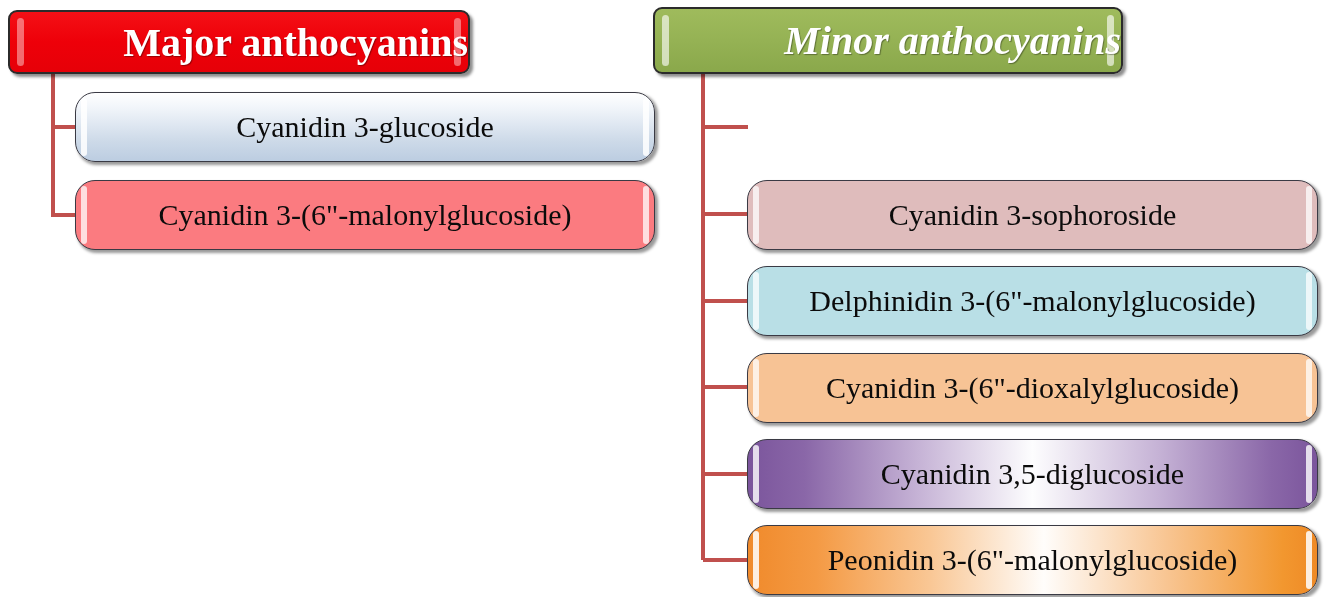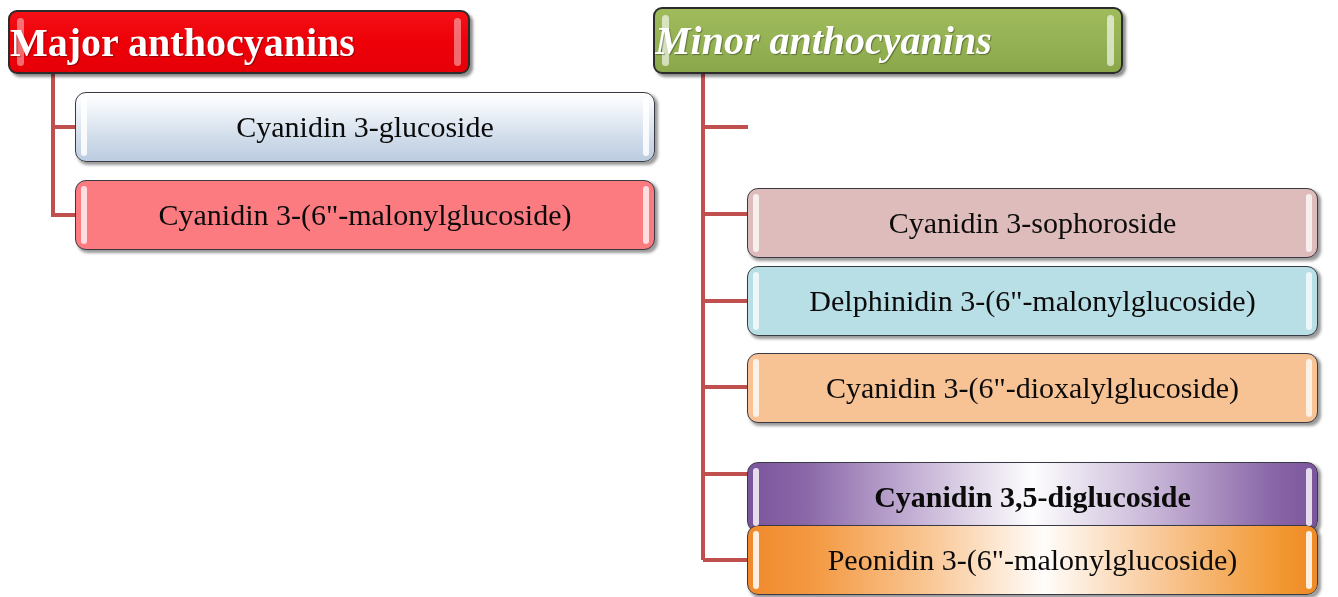--- a/index.html
+++ b/index.html
@@ -30,21 +30,21 @@
 
   
   .header {
     position: absolute;
     box-sizing: border-box;
     border-radius: 9px;
     border: 2px solid #2b2b2b;
     box-shadow: 3px 3px 3px rgba(0,0,0,0.45);
     display: flex;
     align-items: center;
-    justify-content: flex-start;
+    justify-content: flex-end;
     overflow: hidden;
   }
   .header .title {
     position: relative;
     z-index: 3;
     color: #ffffff;
     font-weight: bold;
     font-size: 40px;
     letter-spacing: 0px;
     white-space: nowrap;
@@ -73,21 +73,21 @@
     width: 470px; height: 67px;
     background: linear-gradient(180deg, #9fbb5c 0%, #95b254 50%, #8aa84b 100%);
     font-style: italic;
   }
   #header-minor .edge-stripe { background: rgba(255,255,255,0.62); }
 
   
   .box {
     position: absolute;
     box-sizing: border-box;
-    border-radius: 11px;
+    border-radius: 20px;
     border: 1.6px solid #3a3a44;
     box-shadow: 2.5px 2.5px 3px rgba(0,0,0,0.40);
     display: flex;
     align-items: center;
     justify-content: center;
     overflow: hidden;
   }
   .box .label {
     position: relative;
     z-index: 3;
@@ -119,34 +119,32 @@
   }
 
   
   #box-minor-0 {
     left: 747px; top: 92px; width: 571px; height: 70px;
     background: #c2cfe6;
   }
   #box-minor-1 {
     left: 747px; top: 180px; width: 571px; height: 70px;
     background: #dfbcbc;
-    margin-top: 8px;
   }
   #box-minor-2 {
     left: 747px; top: 266px; width: 571px; height: 70px;
     background: #b9dfe6;
   }
   #box-minor-3 {
     left: 747px; top: 353px; width: 571px; height: 70px;
     background: #f7c395;
   }
   #box-minor-4 {
-    left: 747px; top: 462px; width: 571px; height: 70px;
+    left: 747px; top: 439px; width: 571px; height: 70px;
     background: linear-gradient(90deg, #7b559c 0%, #8a67a8 10%, #c6b3d6 30%, #fdfdfe 50%, #c6b3d6 72%, #8a67a8 92%, #7b559c 100%);
-    font-weight: bold;
   }
   #box-minor-4 .gloss { background: rgba(255,255,255,0.8); }
 
   #box-minor-5 {
     left: 747px; top: 525px; width: 571px; height: 70px;
     background: linear-gradient(90deg, #f08a2b 0%, #f49a44 12%, #f9c795 32%, #fffdfb 52%, #f8c490 74%, #f2972f 94%, #ef8a26 100%);
   }
   #box-minor-5 .gloss { background: rgba(255,255,255,0.85); }
 </style>
 </head>

